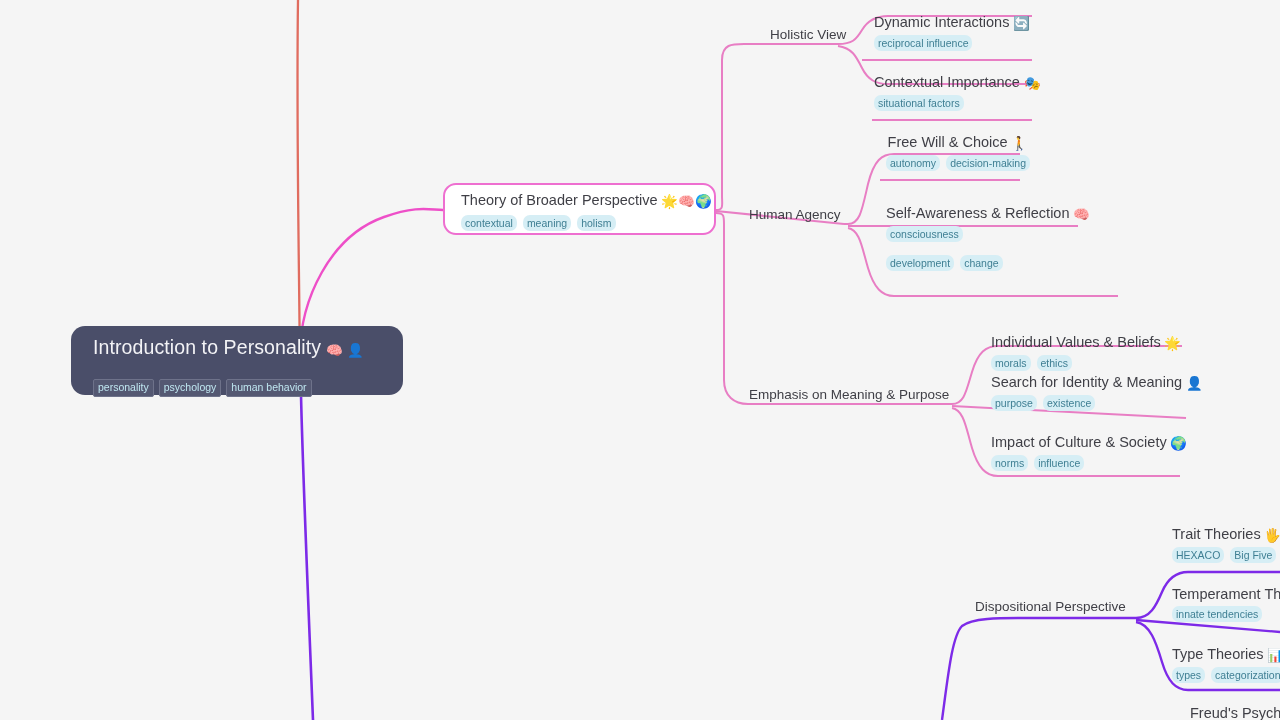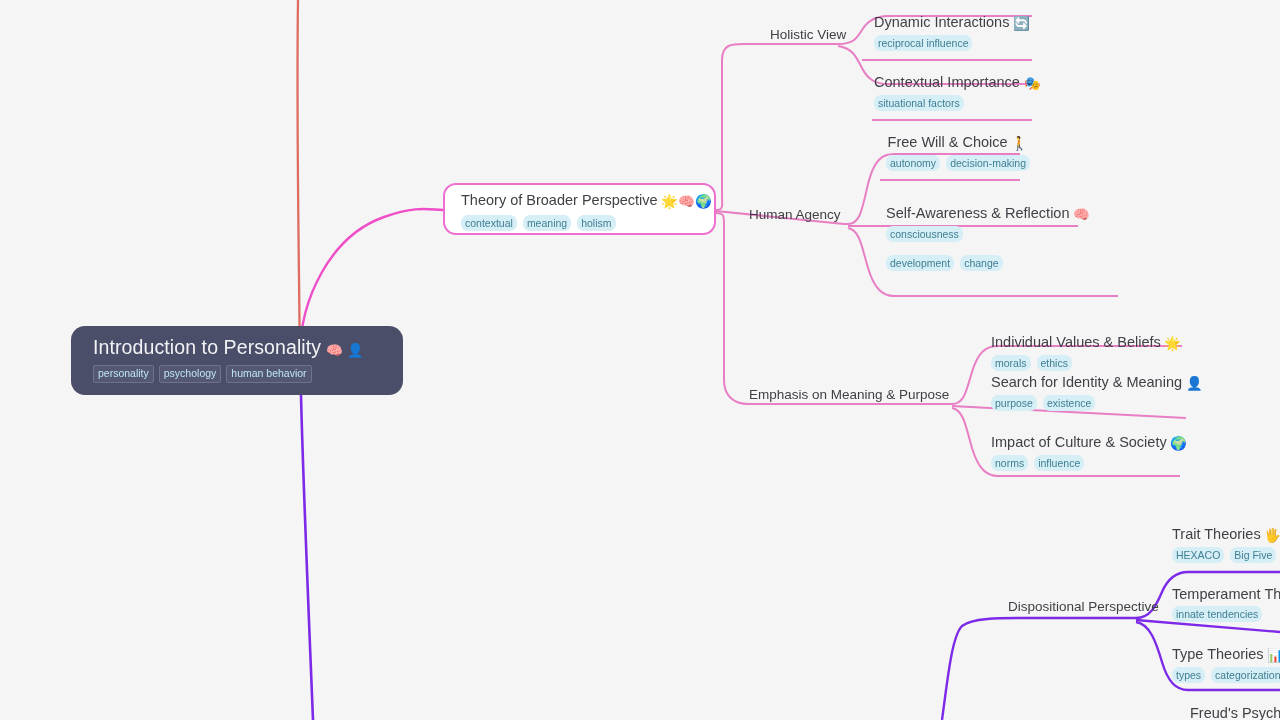--- a/index.html
+++ b/index.html
@@ -42,21 +42,21 @@
     padding: 9px 20px 0 22px;
   }
   .root-title {
     color: #f3f3f6;
     font-size: 19.5px;
     line-height: 24px;
     white-space: nowrap;
     letter-spacing: .1px;
   }
   .root-tags {
-    margin-top: 2px;
+    margin-top: 16px;
     display: flex;
     gap: 5px;
   }
   .root-tags .tag {
     background: #545872;
     border: 1px solid #6e7punt;
     border: 1px solid #6e728a;
     color: #bfe6f0;
     font-size: 10.5px;
     line-height: 13px;
@@ -201,21 +201,21 @@
     <div class="branch-tags">
       <span class="tag-s">contextual</span>
       <span class="tag-s">meaning</span>
       <span class="tag-s">holism</span>
     </div>
   </div>
 
   <div class="group-label" style="left:770px; top:34px;">Holistic View</div>
   <div class="group-label" style="left:749px; top:214px;">Human Agency</div>
   <div class="group-label" style="left:749px; top:394px;">Emphasis on Meaning &amp; Purpose</div>
-  <div class="group-label" style="left:975px; top:606px;margin-left:33px;">Dispositional Perspective</div>
+  <div class="group-label" style="left:975px; top:606px;">Dispositional Perspective</div>
 
   <div class="leaf" style="left:874px; top:13px;">
     <div class="leaf-title">
       <span>Dynamic Interactions</span>
       <span class="emoji">🔄</span>
     </div>
     <div class="leaf-tags">
       <span class="tag-s">reciprocal influence</span>
     </div>
   </div>

